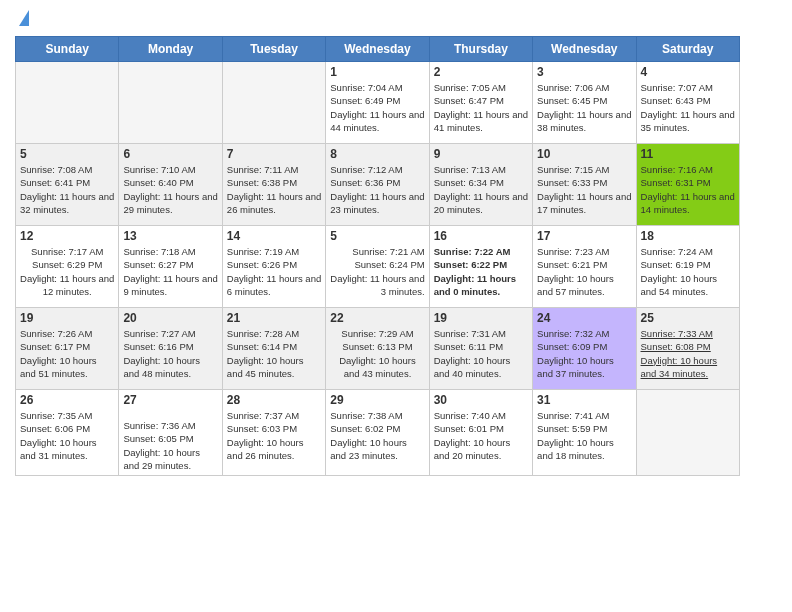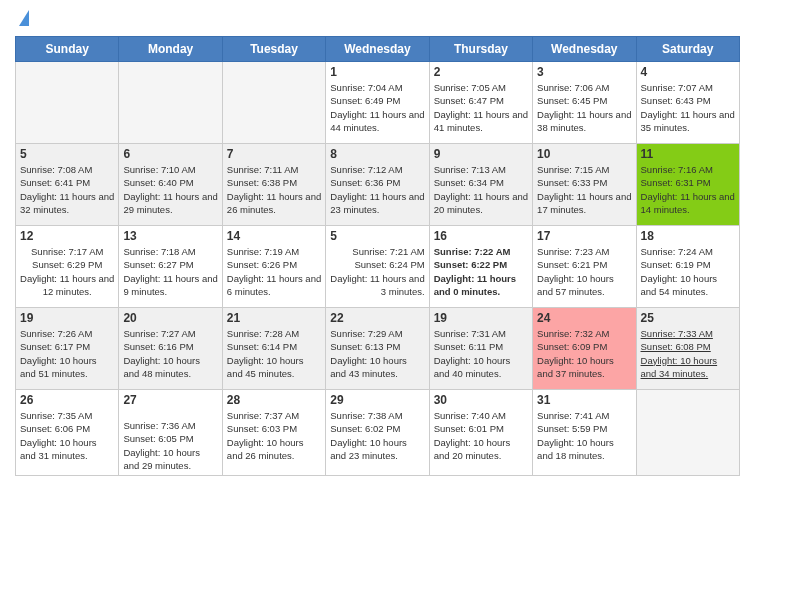--- a/index.html
+++ b/index.html
@@ -262,31 +262,31 @@
 Daylight: 10 hours and 48 minutes.</div>
           </td>
           <td class="gray-row" style="background: rgb(240, 240, 240);">
             <div class="day-number">21</div>
             <div class="day-info" style="white-space: pre-line;">Sunrise: 7:28 AM
 Sunset: 6:14 PM
 Daylight: 10 hours and 45 minutes.</div>
           </td>
           <td class="gray-row" style="background: rgb(240, 240, 240); margin-left: 16px;">
             <div class="day-number">22</div>
-            <div class="day-info" style="white-space: pre-line;">Sunrise: 7:29 AM
+            <div class="day-info" style="white-space: pre-line; text-align: center;">Sunrise: 7:29 AM
 Sunset: 6:13 PM
 Daylight: 10 hours and 43 minutes.</div>
           </td>
           <td class="gray-row" style="background: rgb(240, 240, 240);">
             <div class="day-number">19</div>
             <div class="day-info" style="white-space: pre-line;">Sunrise: 7:31 AM
 Sunset: 6:11 PM
 Daylight: 10 hours and 40 minutes.</div>
           </td>
-          <td class="gray-row" style="background: #fca5a5;">
+          <td class="gray-row" style="background: #c4b5fd;">
             <div class="day-number">24</div>
             <div class="day-info" style="white-space: pre-line;">Sunrise: 7:32 AM
 Sunset: 6:09 PM
 Daylight: 10 hours and 37 minutes.</div>
           </td>
           <td class="gray-row" style="background: rgb(240, 240, 240);">
             <div class="day-number">25</div>
             <div class="day-info" style="white-space: pre-line; text-decoration: underline;">Sunrise: 7:33 AM
 Sunset: 6:08 PM
 Daylight: 10 hours and 34 minutes.</div>

